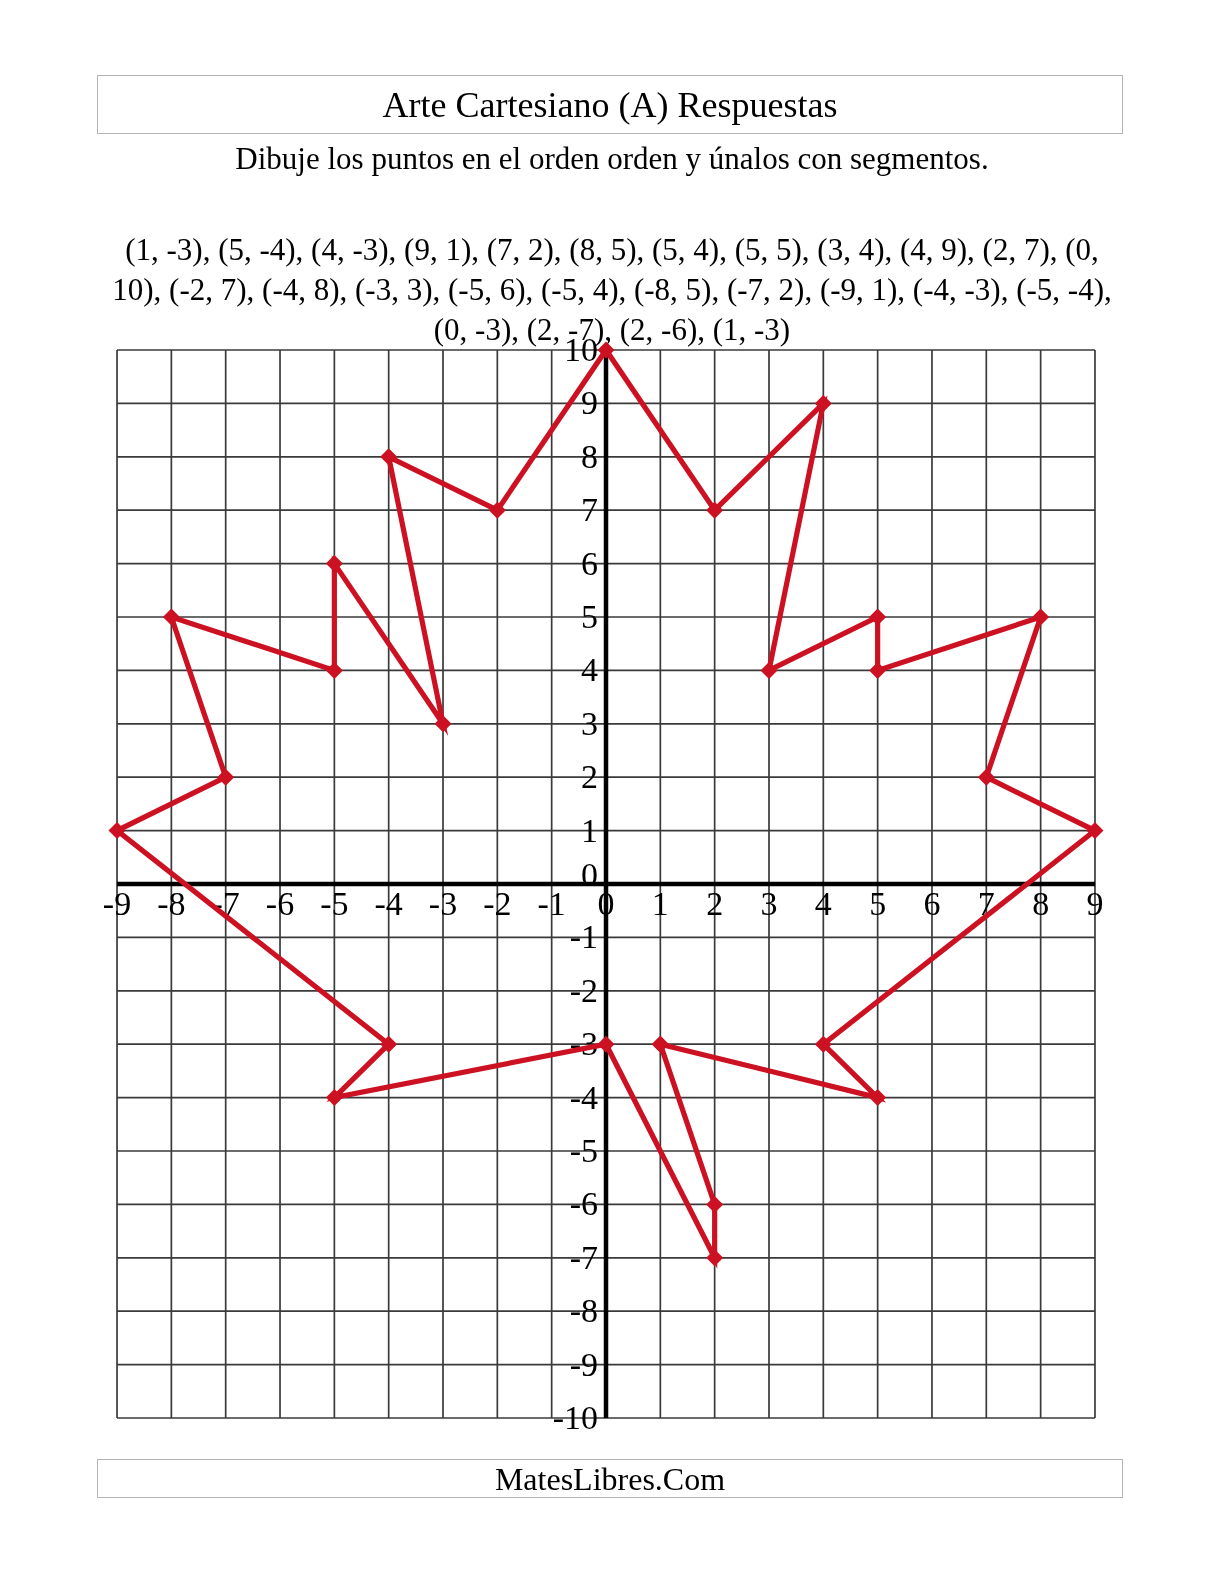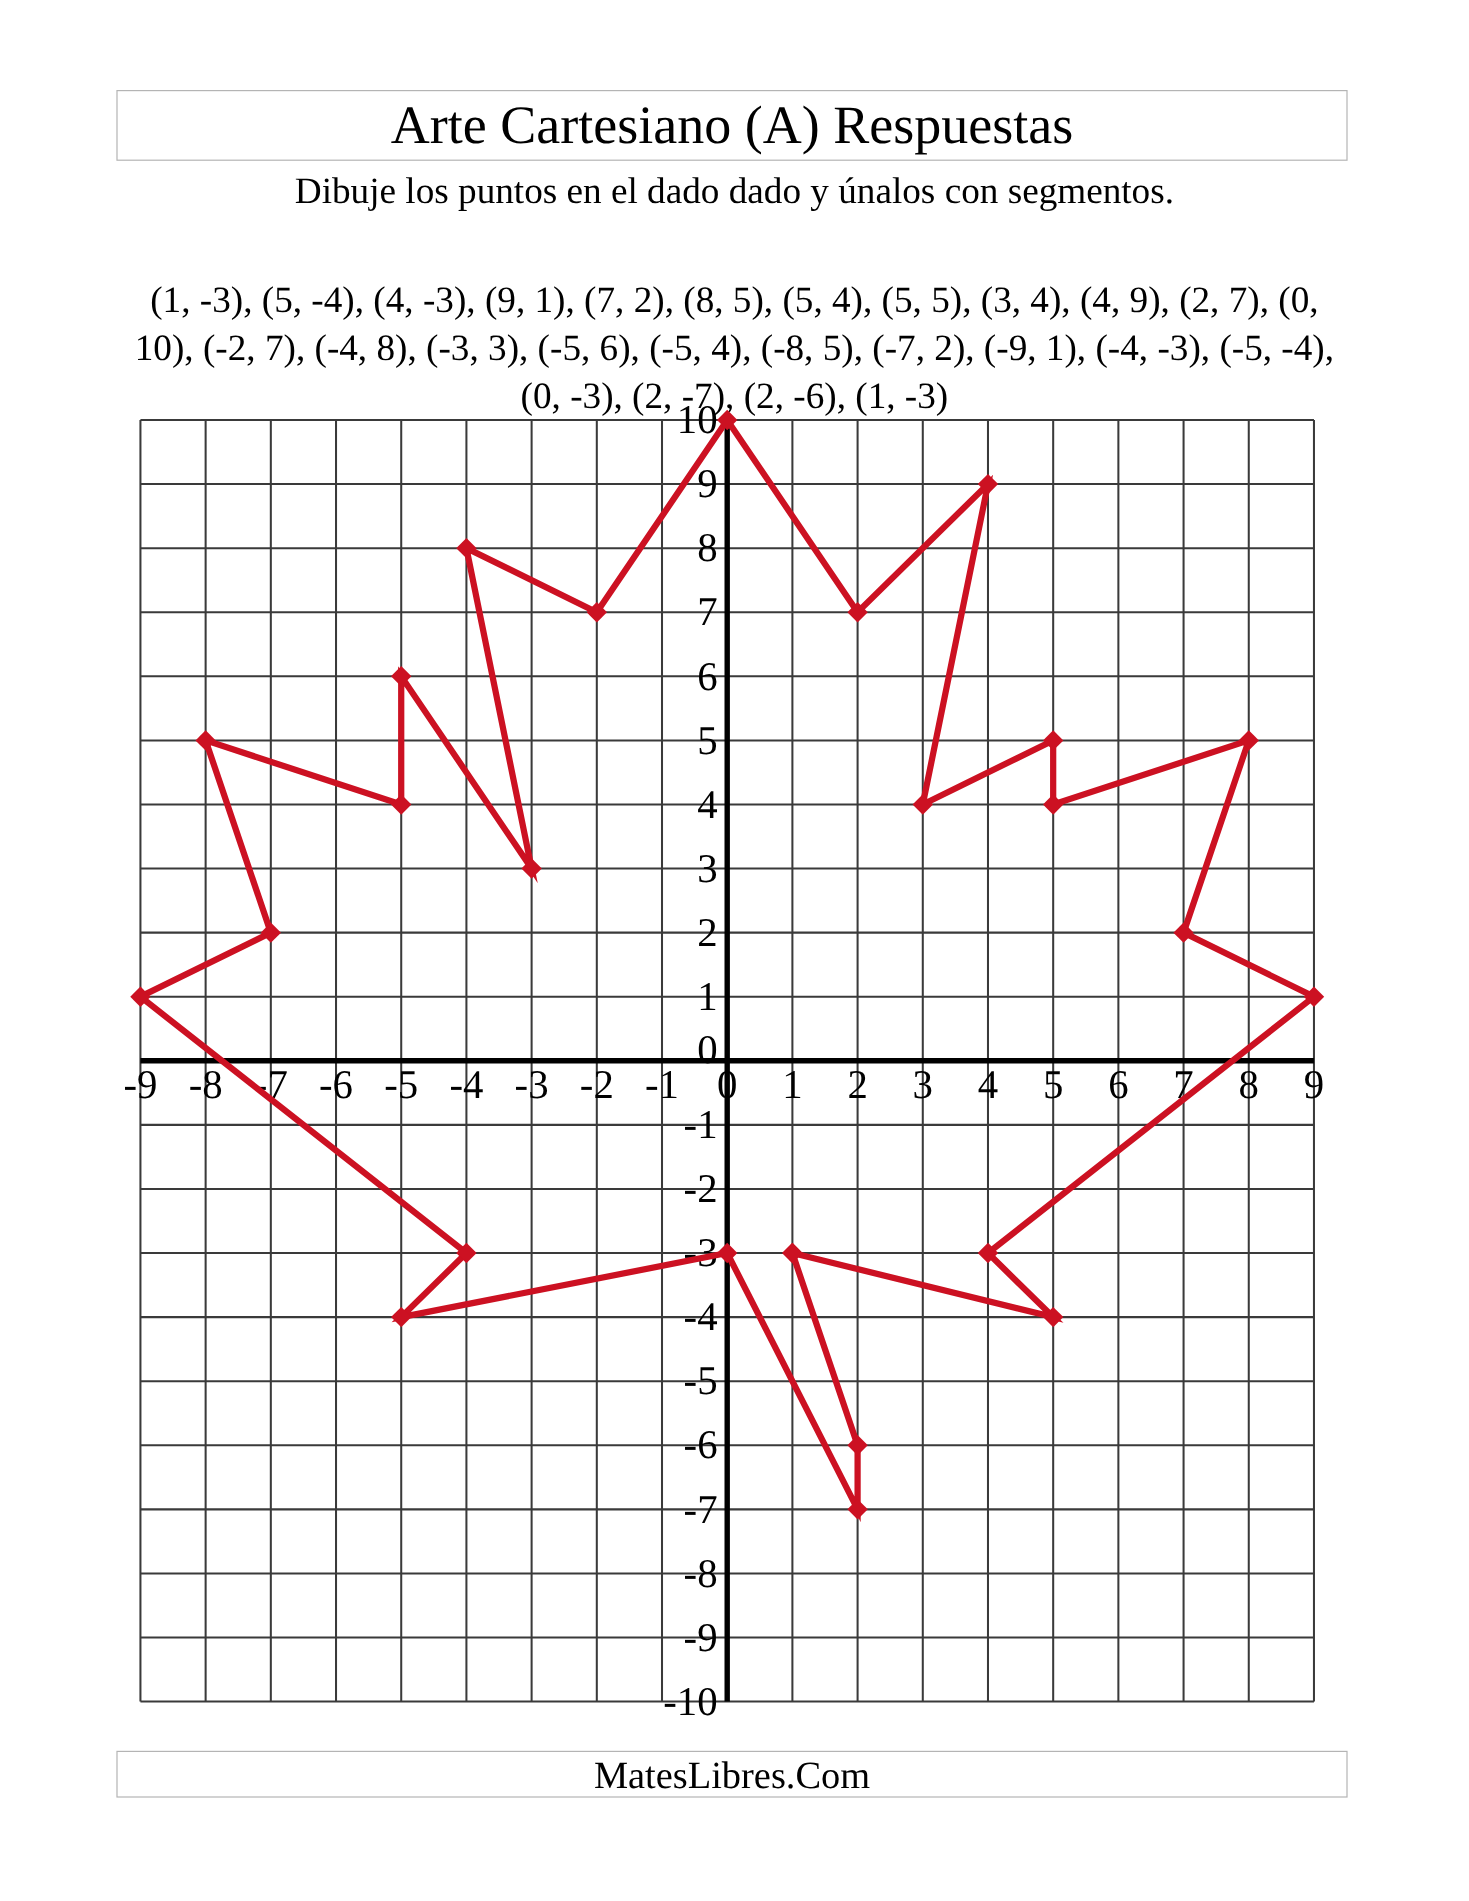--- a/index.html
+++ b/index.html
@@ -9,21 +9,21 @@
     font-family:"Liberation Serif", serif;
     color:#000;
     overflow:hidden;
   }
   .title-box{
     position:absolute;left:97px;top:75px;width:1026px;height:59px;
     border:1px solid #b4b4b4;box-sizing:border-box;
     display:flex;align-items:center;justify-content:center;
   }
   .title-box h1{
-    margin:0;font-size:45px;font-weight:normal;line-height:1;
+    margin:0;font-size:36px;font-weight:normal;line-height:1;
     font-family:"Liberation Serif", serif;letter-spacing:0px;
   }
   .subtitle{
     position:absolute;left:0;top:139px;width:1224px;
     text-align:center;font-size:31px;line-height:40px;
   }
   .points-list{
     position:absolute;left:97px;top:230px;width:1030px;
     text-align:center;font-size:31px;line-height:40px;
   }
@@ -35,21 +35,21 @@
   }
   .footer-box span{font-size:32px;line-height:1;}
 </style>
 </head>
 <body>
 
 <div class="title-box">
   <h1>Arte Cartesiano (A) Respuestas</h1>
 </div>
 
-<div class="subtitle">Dibuje los puntos en el dado dado y únalos con segmentos.</div>
+<div class="subtitle">Dibuje los puntos en el orden orden y únalos con segmentos.</div>
 
 <div class="points-list">(1, -3), (5, -4), (4, -3), (9, 1), (7, 2), (8, 5), (5, 4), (5, 5), (3, 4), (4, 9), (2, 7), (0, 10), (-2, 7), (-4, 8), (-3, 3), (-5, 6), (-5, 4), (-8, 5), (-7, 2), (-9, 1), (-4, -3), (-5, -4), (0, -3), (2, -7), (2, -6), (1, -3)</div>
 
 <svg id="plot" class="plot-svg" width="1224" height="1584" viewBox="0 0 1224 1584">
     <line x1="117.03000000000003" y1="350" x2="117.03000000000003" y2="1418" stroke="#3a3a3a" stroke-width="1.7"></line>
     <line x1="171.36" y1="350" x2="171.36" y2="1418" stroke="#3a3a3a" stroke-width="1.7"></line>
     <line x1="225.69" y1="350" x2="225.69" y2="1418" stroke="#3a3a3a" stroke-width="1.7"></line>
     <line x1="280.02" y1="350" x2="280.02" y2="1418" stroke="#3a3a3a" stroke-width="1.7"></line>
     <line x1="334.35" y1="350" x2="334.35" y2="1418" stroke="#3a3a3a" stroke-width="1.7"></line>
     <line x1="388.68" y1="350" x2="388.68" y2="1418" stroke="#3a3a3a" stroke-width="1.7"></line>

